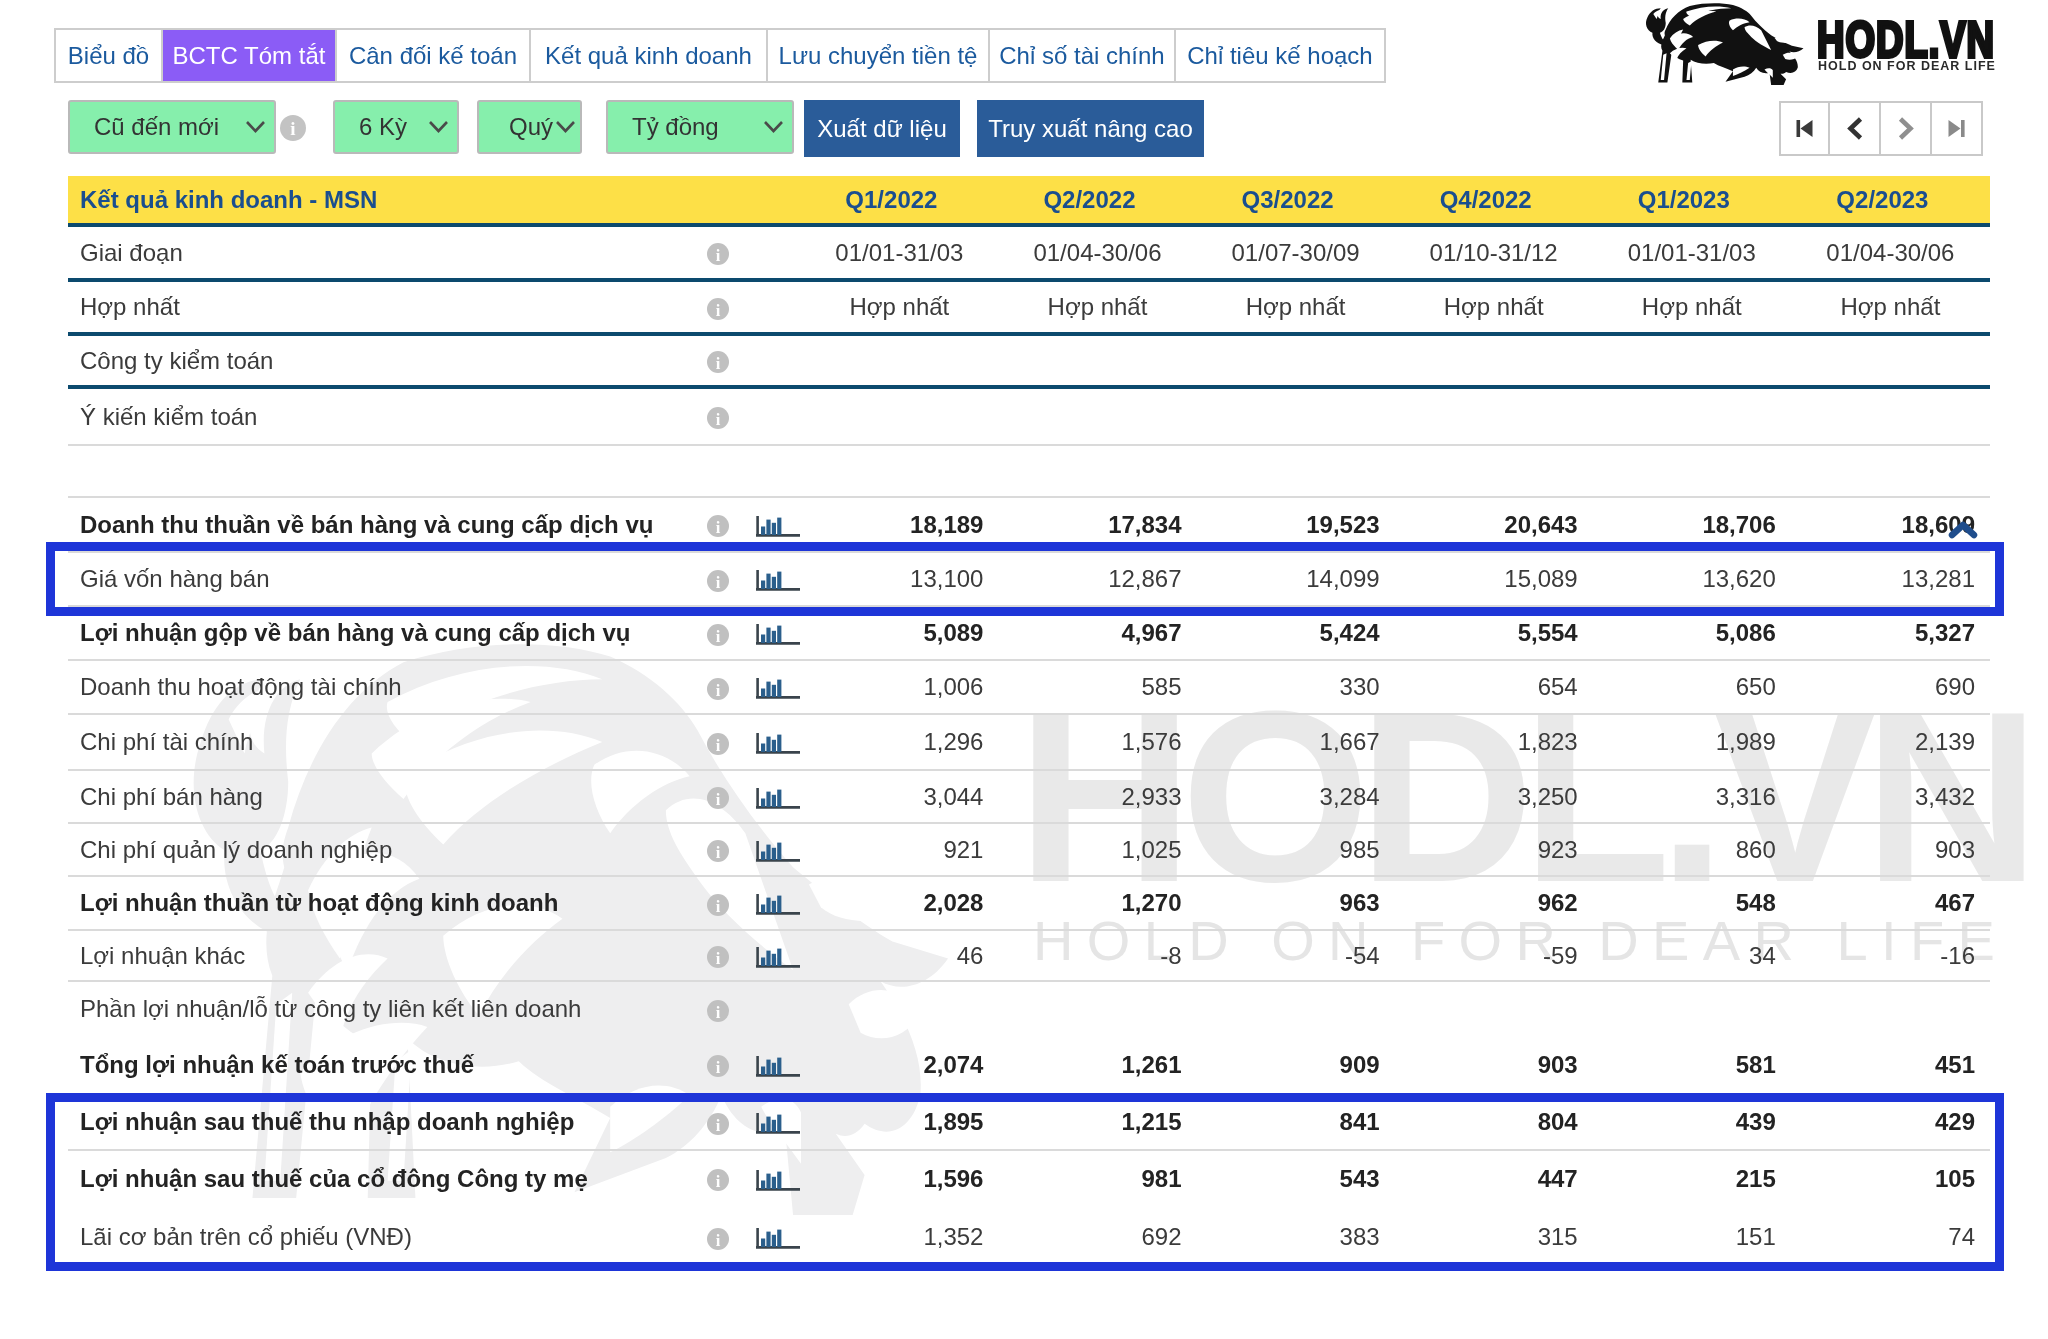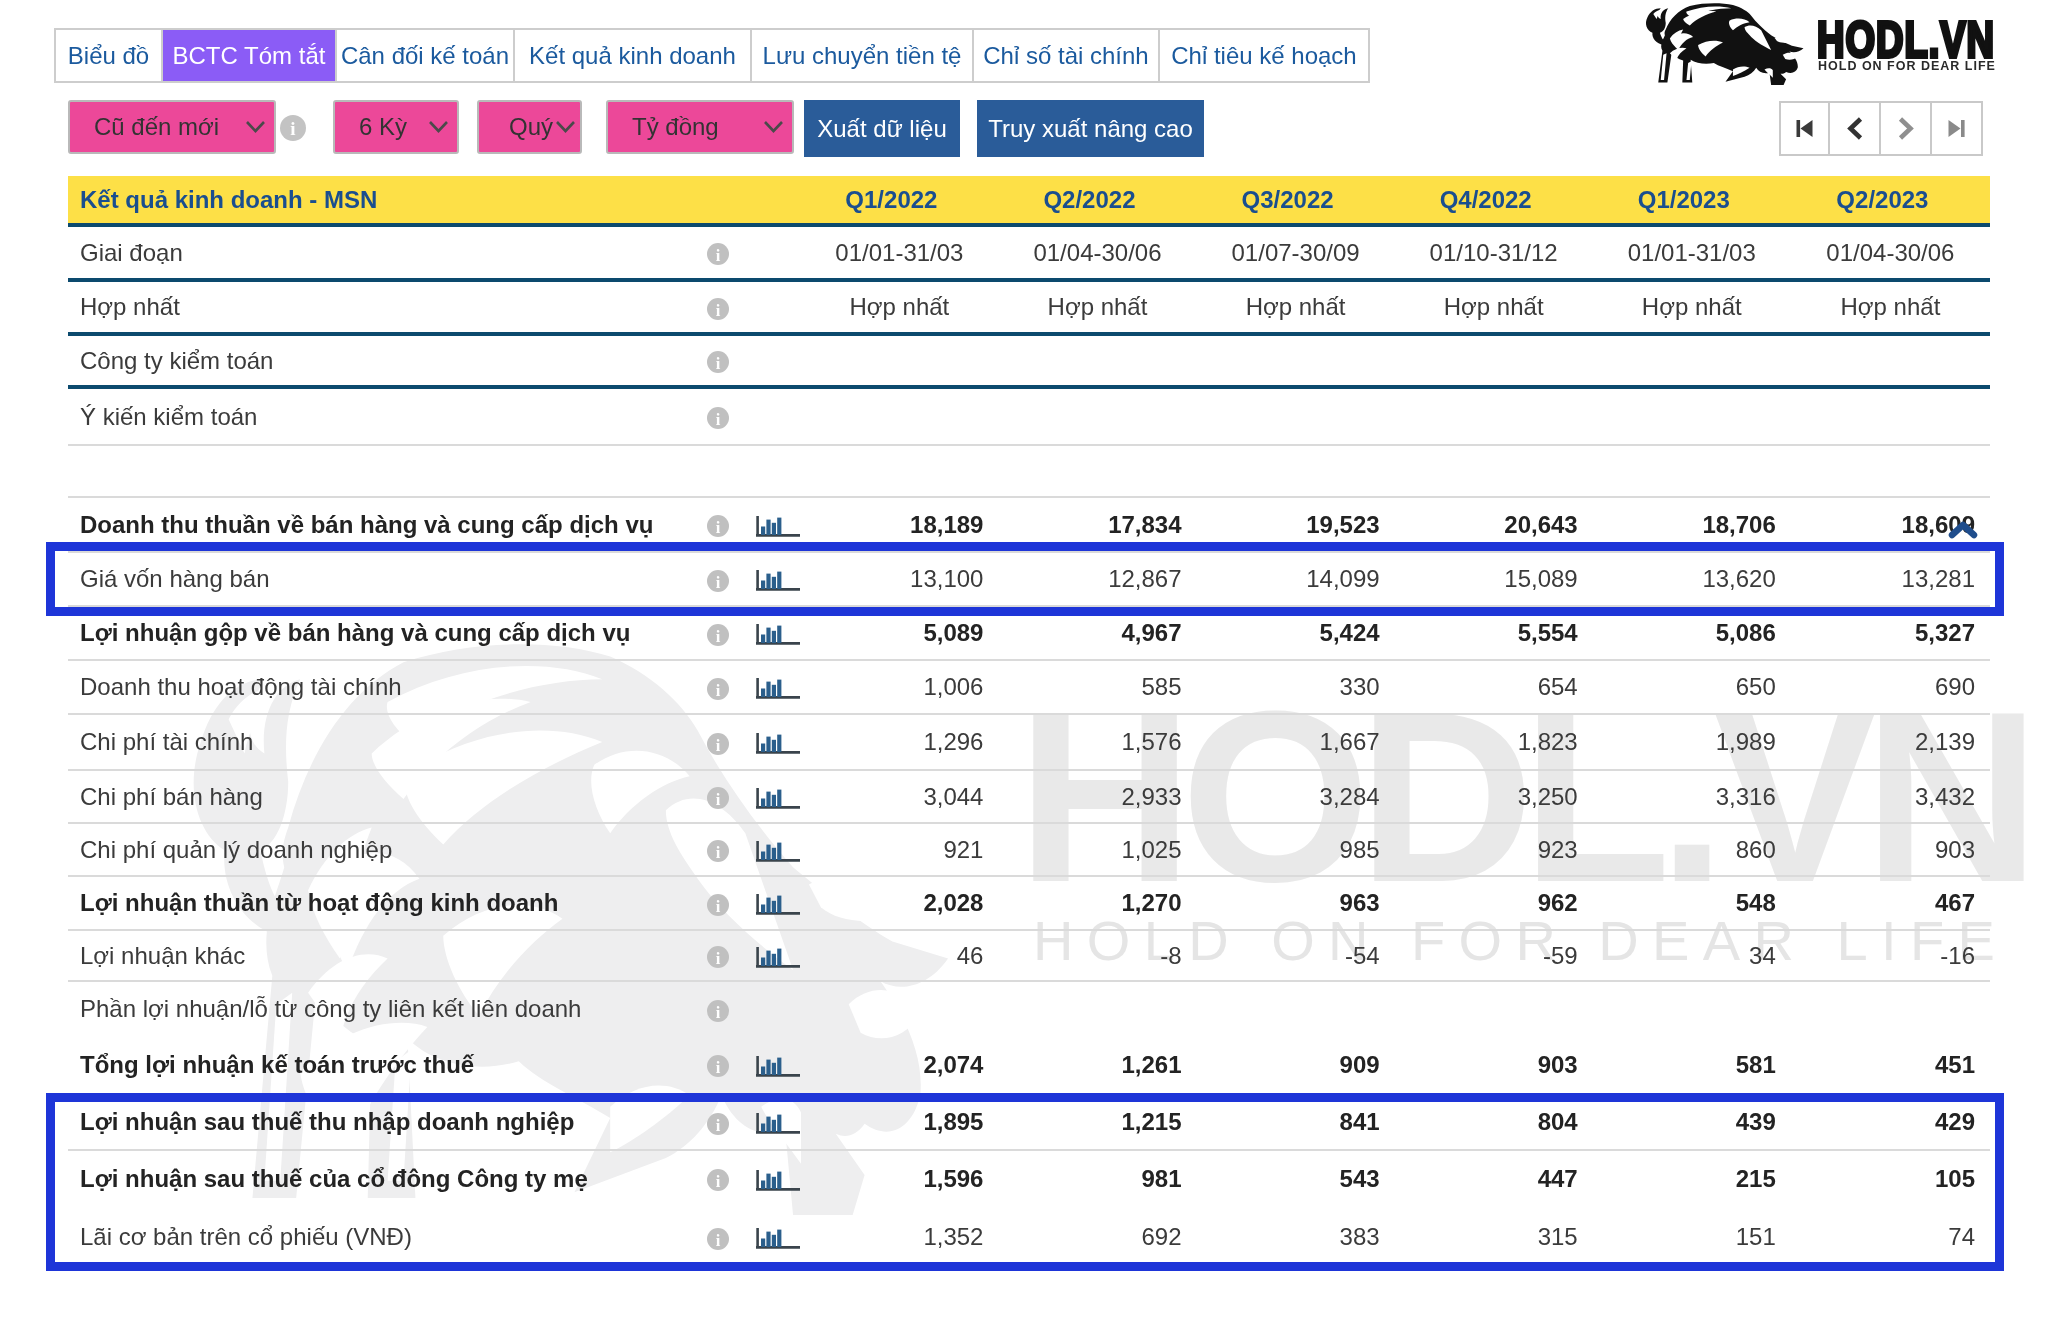--- a/index.html
+++ b/index.html
@@ -7,21 +7,21 @@
 #page { position:relative; width:2048px; height:1339px; background:#fff; }
 .abs { position:absolute; }
 
 
 #tabs { left:54px; top:28px; height:55px; display:flex; border:2px solid #cdcdcd; background:#fff; z-index:30; }
 #tabs .tab { display:flex; align-items:center; justify-content:center; font-size:24px; color:#1b5a9e; border-right:2px solid #cdcdcd; white-space:nowrap; }
 #tabs .tab:last-child { border-right:none; }
 #tabs .tab.active { background:#8b5cf6; color:#fff; }
 
 
-.sel { top:100px; height:54px; border:2px solid #b9b9b9; border-radius:3px; background:#ec4899; display:flex; align-items:center; font-size:24px; color:#333; z-index:30; }
+.sel { top:100px; height:54px; border:2px solid #b9b9b9; border-radius:3px; background:#86efac; display:flex; align-items:center; font-size:24px; color:#333; z-index:30; }
 .sel .txt { padding-left:24px; }
 .sel svg { position:absolute; right:8px; top:50%; margin-top:-7px; }
 .btn { top:100px; height:57px; background:#2a5c99; color:#fff; font-size:24px; display:flex; align-items:center; justify-content:center; z-index:30; }
 #infoFilter { left:280px; top:115px; z-index:30; }
 
 
 #pager { left:1779px; top:101px; height:55px; display:flex; z-index:30; }
 #pager .pbtn { width:51px; height:55px; border:2px solid #c9c9c9; border-left:none; background:#fff; display:flex; align-items:center; justify-content:center; }
 #pager .pbtn:first-child { border-left:2px solid #c9c9c9; }
 
@@ -108,21 +108,21 @@
     </svg>
   <svg class="abs" style="left:165px;top:628px;z-index:1;color:#eeeeef" width="795" height="587" viewBox="0 0 200 103" preserveAspectRatio="none">
       <use href="#bull"></use>
       <path fill="#ffffff" d="M60,26 C76,18 96,16 110,20 C96,24 80,30 70,38 C64,34 60,30 60,26 Z"></path>
       <path fill="#ffffff" d="M34,78 C44,70 58,68 66,70 C58,76 50,84 46,92 C40,88 35,83 34,78 Z"></path>
     </svg>
 
   <div id="tabs" class="abs">
     <div class="tab" style="width:107px">Biểu đồ</div>
     <div class="tab active" style="width:174px">BCTC Tóm tắt</div>
-    <div class="tab" style="width:178px">Cân đối kế toán</div>
+    <div class="tab" style="width:194px">Cân đối kế toán</div>
     <div class="tab" style="width:237px">Kết quả kinh doanh</div>
     <div class="tab" style="width:222px">Lưu chuyển tiền tệ</div>
     <div class="tab" style="width:186px">Chỉ số tài chính</div>
     <div class="tab" style="width:208px">Chỉ tiêu kế hoạch</div>
   </div>
 
   <div class="sel abs" style="left:68px;width:208px">
       <span class="txt">Cũ đến mới</span>
     <svg width="21" height="13" viewBox="0 0 21 13">
         <polyline points="2,2 10.5,11 19,2" fill="none" stroke="#4a4a4a" stroke-width="2.6"></polyline>

